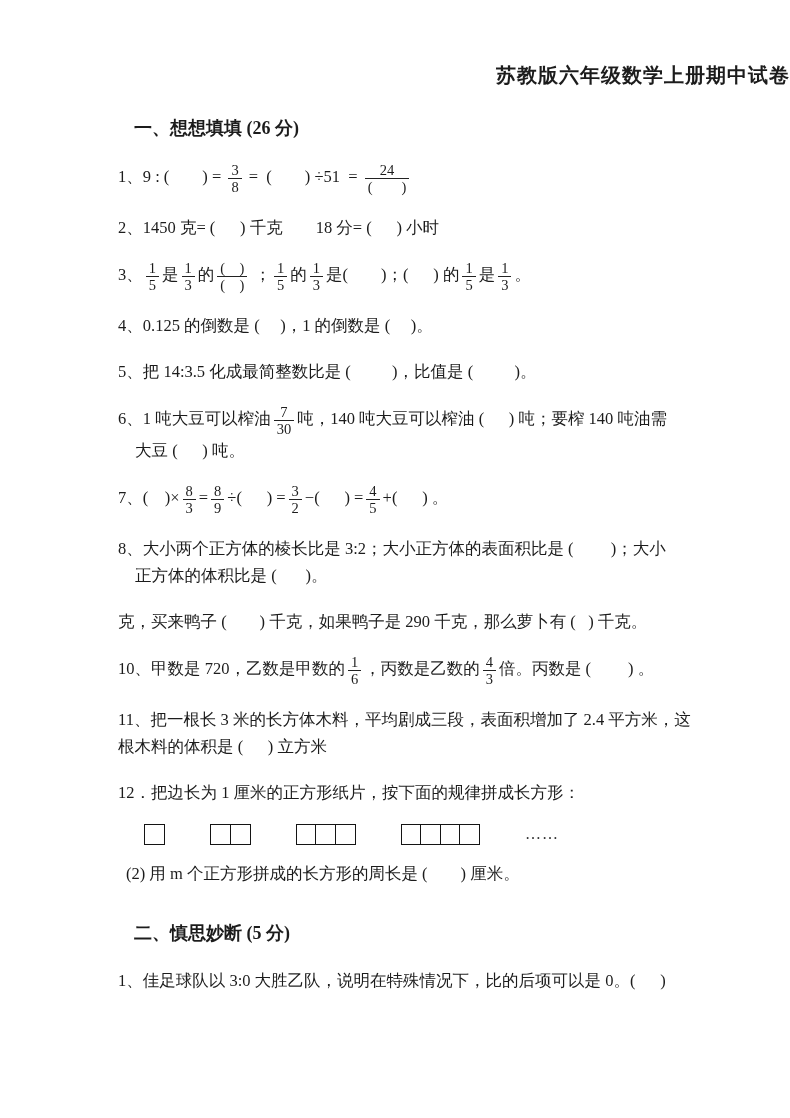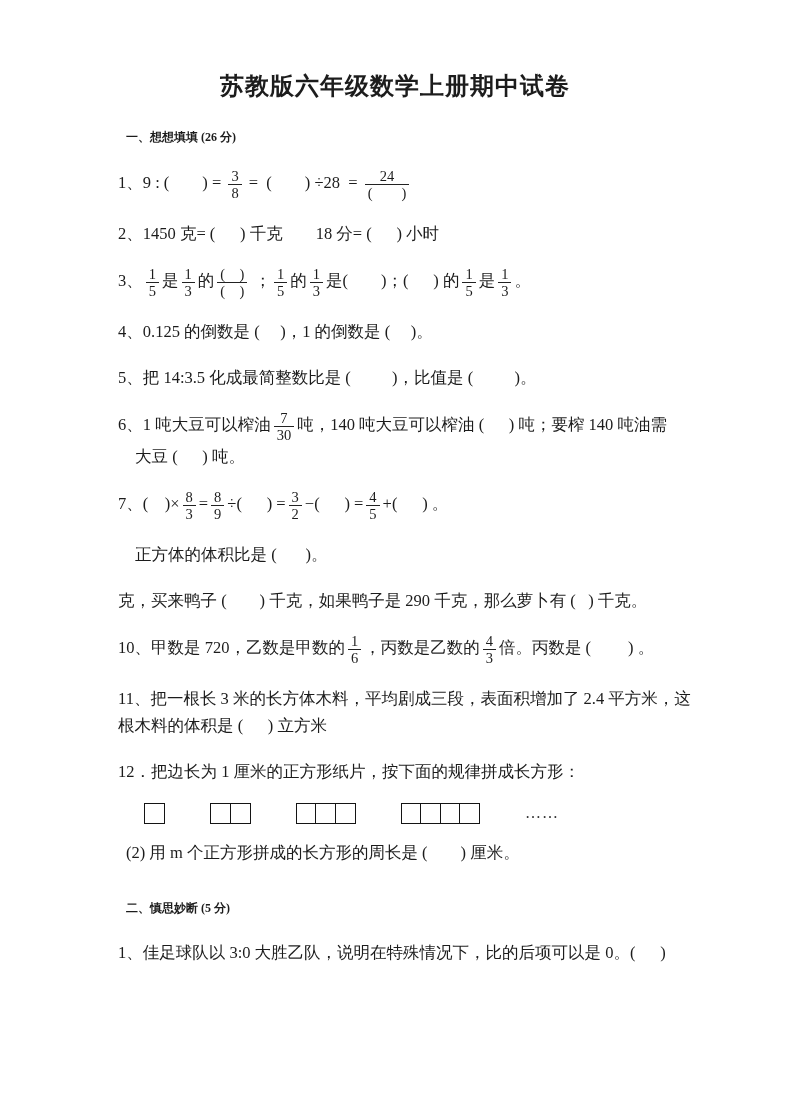--- a/index.html
+++ b/index.html
@@ -3,25 +3,25 @@
 <meta charset="utf-8">
 <style>
   html, body { margin: 0; padding: 0; background: #ffffff; }
   body {
     width: 790px; height: 1118px; overflow: hidden;
     font-family: "Liberation Serif", "DejaVu Serif", serif;
     color: #1c1c1c;
   }
   .page { padding: 54px 58px 0 118px; }
   .doc-title {
-    text-align: center; font-size: 24px; font-weight: bold;
-    letter-spacing: 1px; margin: 16px -58px 0 -118px;
+    text-align: right; font-size: 20px; font-weight: bold;
+    letter-spacing: 1px; margin: 8px -58px 0 -118px;
   }
   .sec-heading {
-    font-size: 12px; font-weight: bold; margin: 27px 0 22px 8px;
+    font-size: 18px; font-weight: bold; margin: 27px 0 22px 16px;
   }
   .sec-heading.second { margin-top: 34px; }
   .q { margin-bottom: 19px; }
   .line {
     font-size: 16.5px; line-height: 27px; white-space: pre-wrap;
     min-height: 27px;
   }
   .line + .line { }
   .q-tight .line + .line { margin-top: 2px; text-decoration: underline; }
   .line.indent { padding-left: 17px; }
@@ -48,21 +48,21 @@
 </head>
 <body>
 
 <div class="page">
   <h1 class="doc-title">苏教版六年级数学上册期中试卷</h1>
 
   <section>
     <h2 class="sec-heading">一、想想填填 (26 分)</h2>
     <div>
         <div class="q">
-          <div class="line"><span class="t">1、9 : (        ) = </span><span class="frac"><span class="num">3</span><span class="den">8</span></span><span class="t"> =  (        ) ÷28  = </span><span class="frac"><span class="num">24</span><span class="den">(        )</span></span></div>
+          <div class="line"><span class="t">1、9 : (        ) = </span><span class="frac"><span class="num">3</span><span class="den">8</span></span><span class="t"> =  (        ) ÷51  = </span><span class="frac"><span class="num">24</span><span class="den">(        )</span></span></div>
         </div>
         <div class="q">
           <div class="line"><span class="t">2、1450 克= (      ) 千克        18 分= (      ) 小时</span></div>
         </div>
         <div class="q">
           <div class="line"><span class="t">3、</span><span class="frac"><span class="num">1</span><span class="den">5</span></span><span class="t">是</span><span class="frac"><span class="num">1</span><span class="den">3</span></span><span class="t">的</span><span class="frac"><span class="num">(    )</span><span class="den">(    )</span></span><span class="t"> ；</span><span class="frac"><span class="num">1</span><span class="den">5</span></span><span class="t">的</span><span class="frac"><span class="num">1</span><span class="den">3</span></span><span class="t">是(        )；(      ) 的</span><span class="frac"><span class="num">1</span><span class="den">5</span></span><span class="t">是</span><span class="frac"><span class="num">1</span><span class="den">3</span></span><span class="t">。</span></div>
         </div>
         <div class="q">
           <div class="line"><span class="t">4、0.125 的倒数是 (     )，1 的倒数是 (     )。</span></div>
         </div>
@@ -70,20 +70,21 @@
           <div class="line"><span class="t">5、把 14:3.5 化成最简整数比是 (          )，比值是 (          )。</span></div>
         </div>
         <div class="q">
           <div class="line"><span class="t">6、1 吨大豆可以榨油</span><span class="frac"><span class="num">7</span><span class="den">30</span></span><span class="t">吨，140 吨大豆可以榨油 (      ) 吨；要榨 140 吨油需</span></div>
           <div class="line indent"><span class="t">大豆 (      ) 吨。</span></div>
         </div>
         <div class="q">
           <div class="line"><span class="t">7、(    )×</span><span class="frac"><span class="num">8</span><span class="den">3</span></span><span class="t">=</span><span class="frac"><span class="num">8</span><span class="den">9</span></span><span class="t">÷(      ) =</span><span class="frac"><span class="num">3</span><span class="den">2</span></span><span class="t">−(      ) =</span><span class="frac"><span class="num">4</span><span class="den">5</span></span><span class="t">+(      ) 。</span></div>
         </div>
         <div class="q">
+          <div class="line"><span class="t">8、大小两个正方体的棱长比是 3:2；大小正方体的表面积比是 (         )；大小</span></div>
           <div class="line indent"><span class="t">正方体的体积比是 (       )。</span></div>
         </div>
         <div class="q q-tight">
           <div class="line"><span class="t">克，买来鸭子 (        ) 千克，如果鸭子是 290 千克，那么萝卜有 (   ) 千克。</span></div>
         </div>
         <div class="q">
           <div class="line"><span class="t">10、甲数是 720，乙数是甲数的</span><span class="frac"><span class="num">1</span><span class="den">6</span></span><span class="t">，丙数是乙数的</span><span class="frac"><span class="num">4</span><span class="den">3</span></span><span class="t">倍。丙数是 (         ) 。</span></div>
         </div>
         <div class="q">
           <div class="line"><span class="t">11、把一根长 3 米的长方体木料，平均剧成三段，表面积增加了 2.4 平方米，这</span></div>

